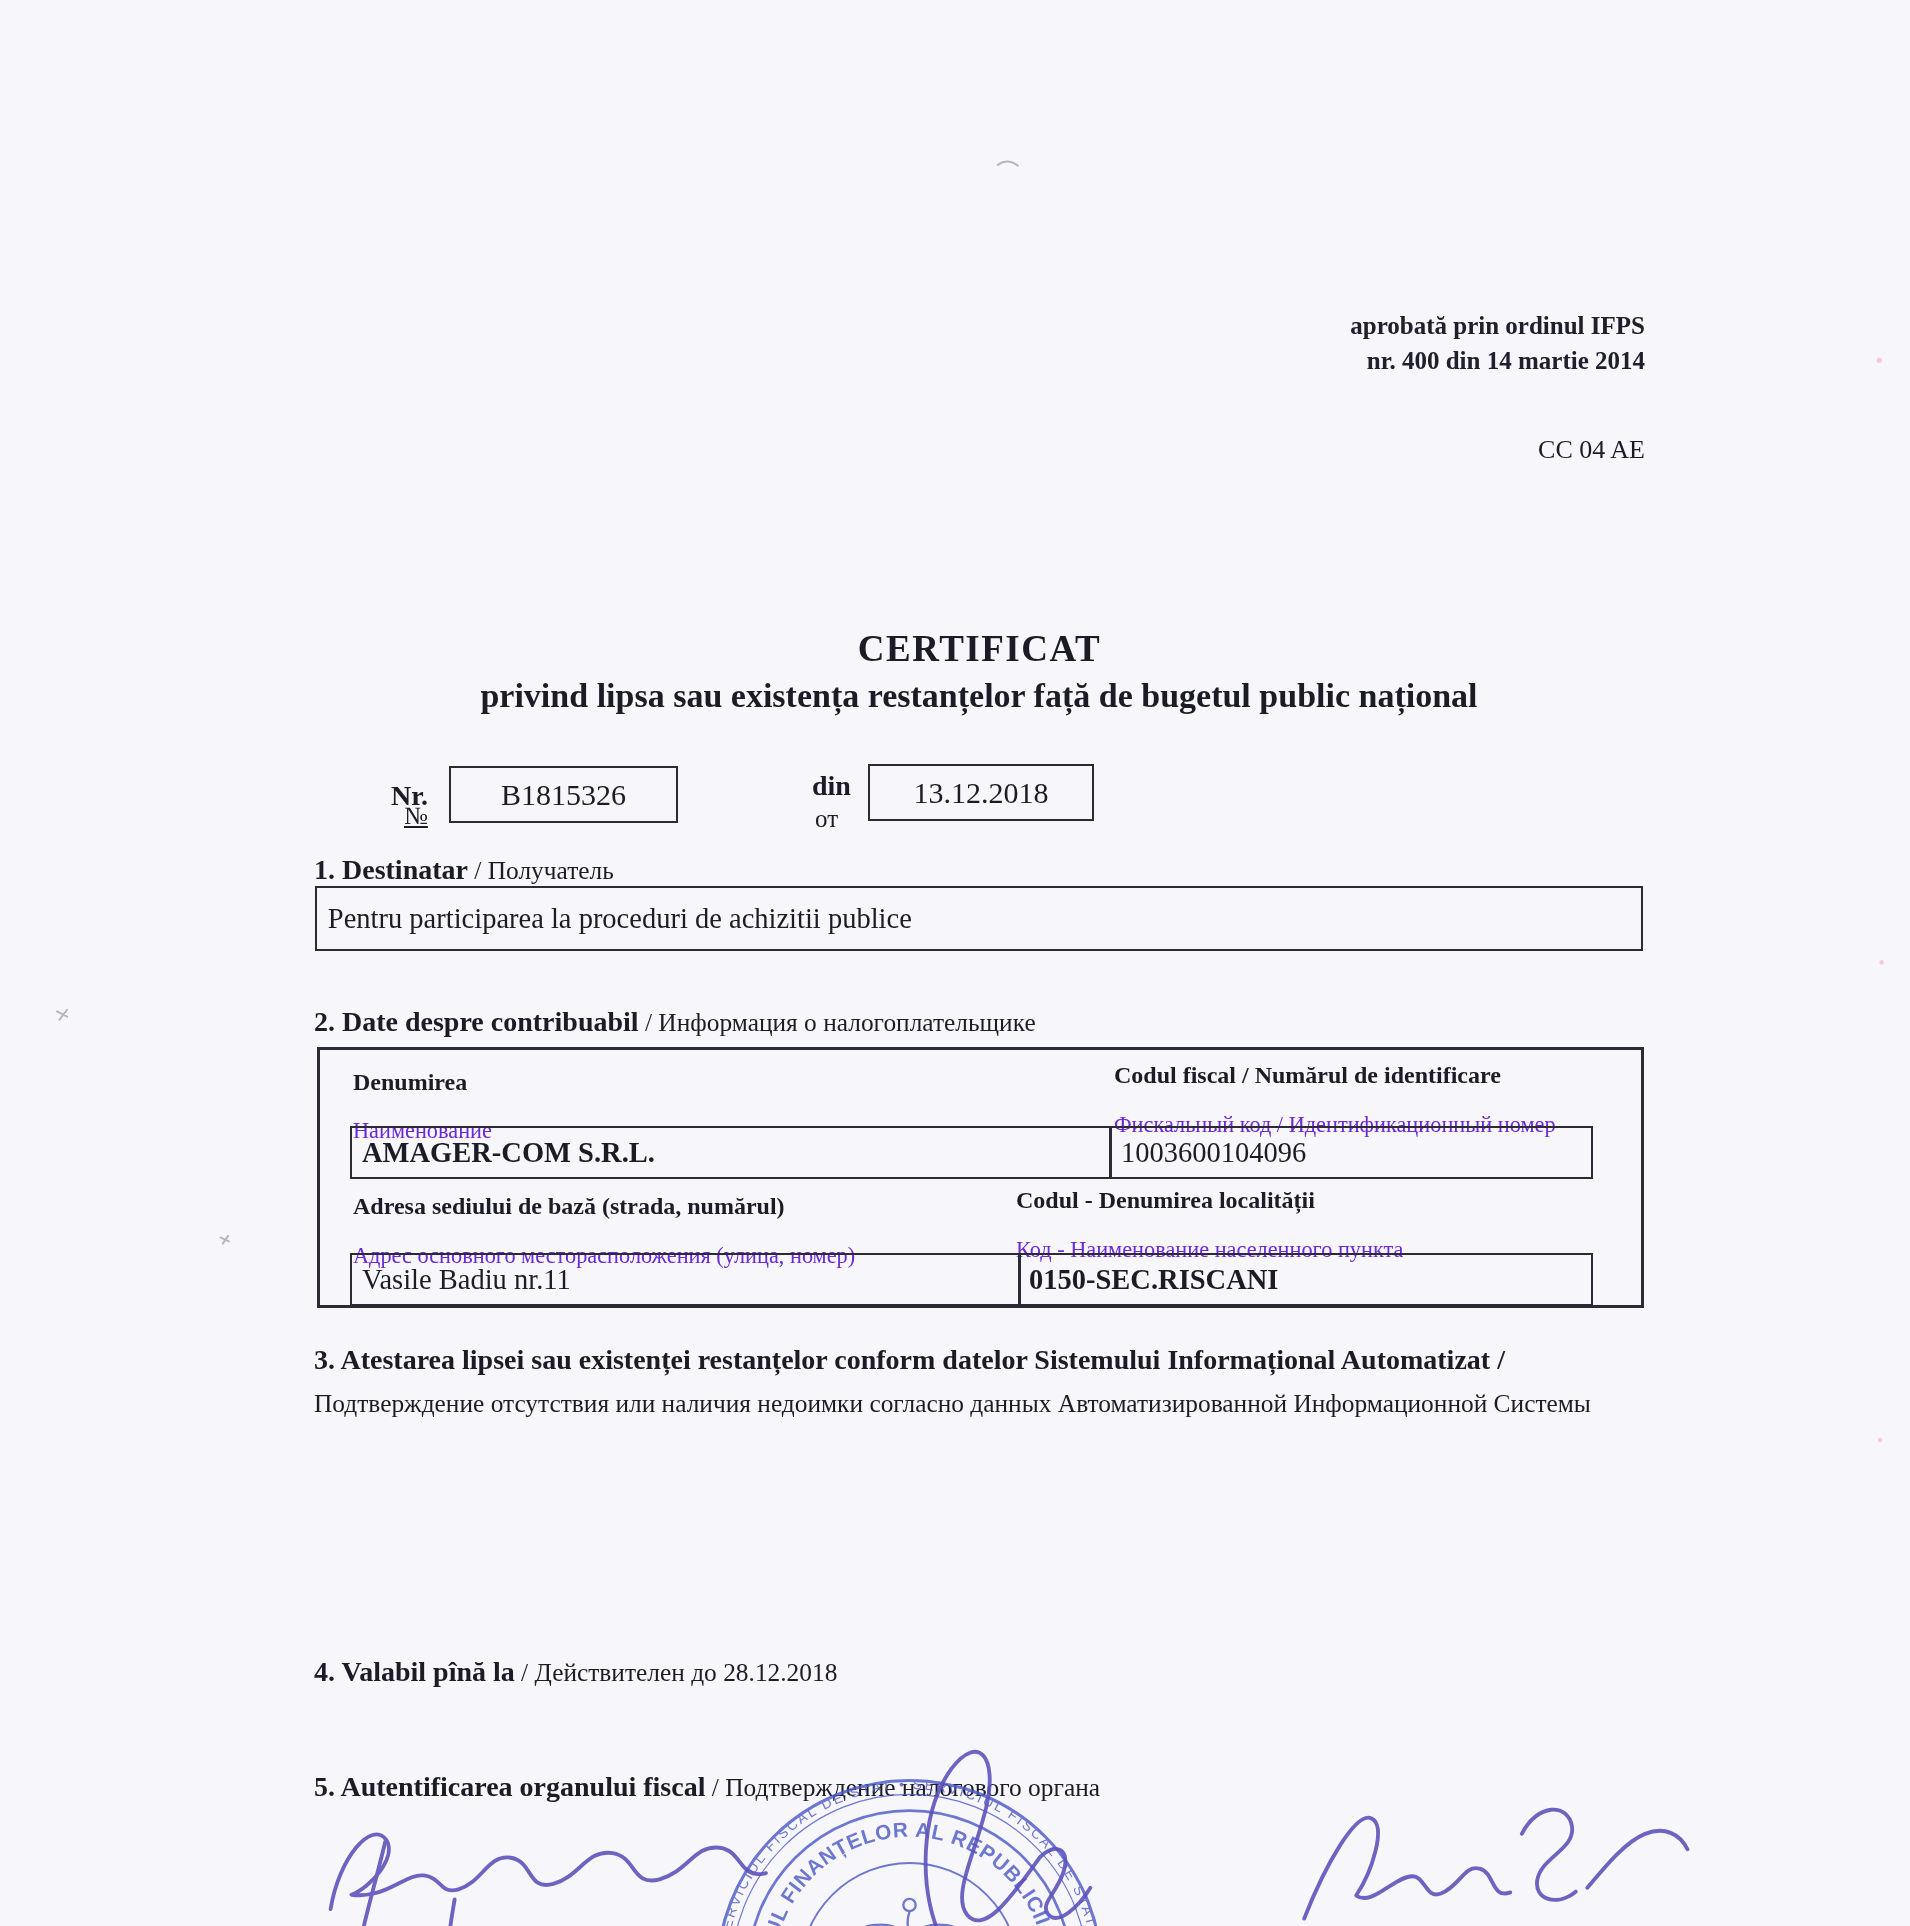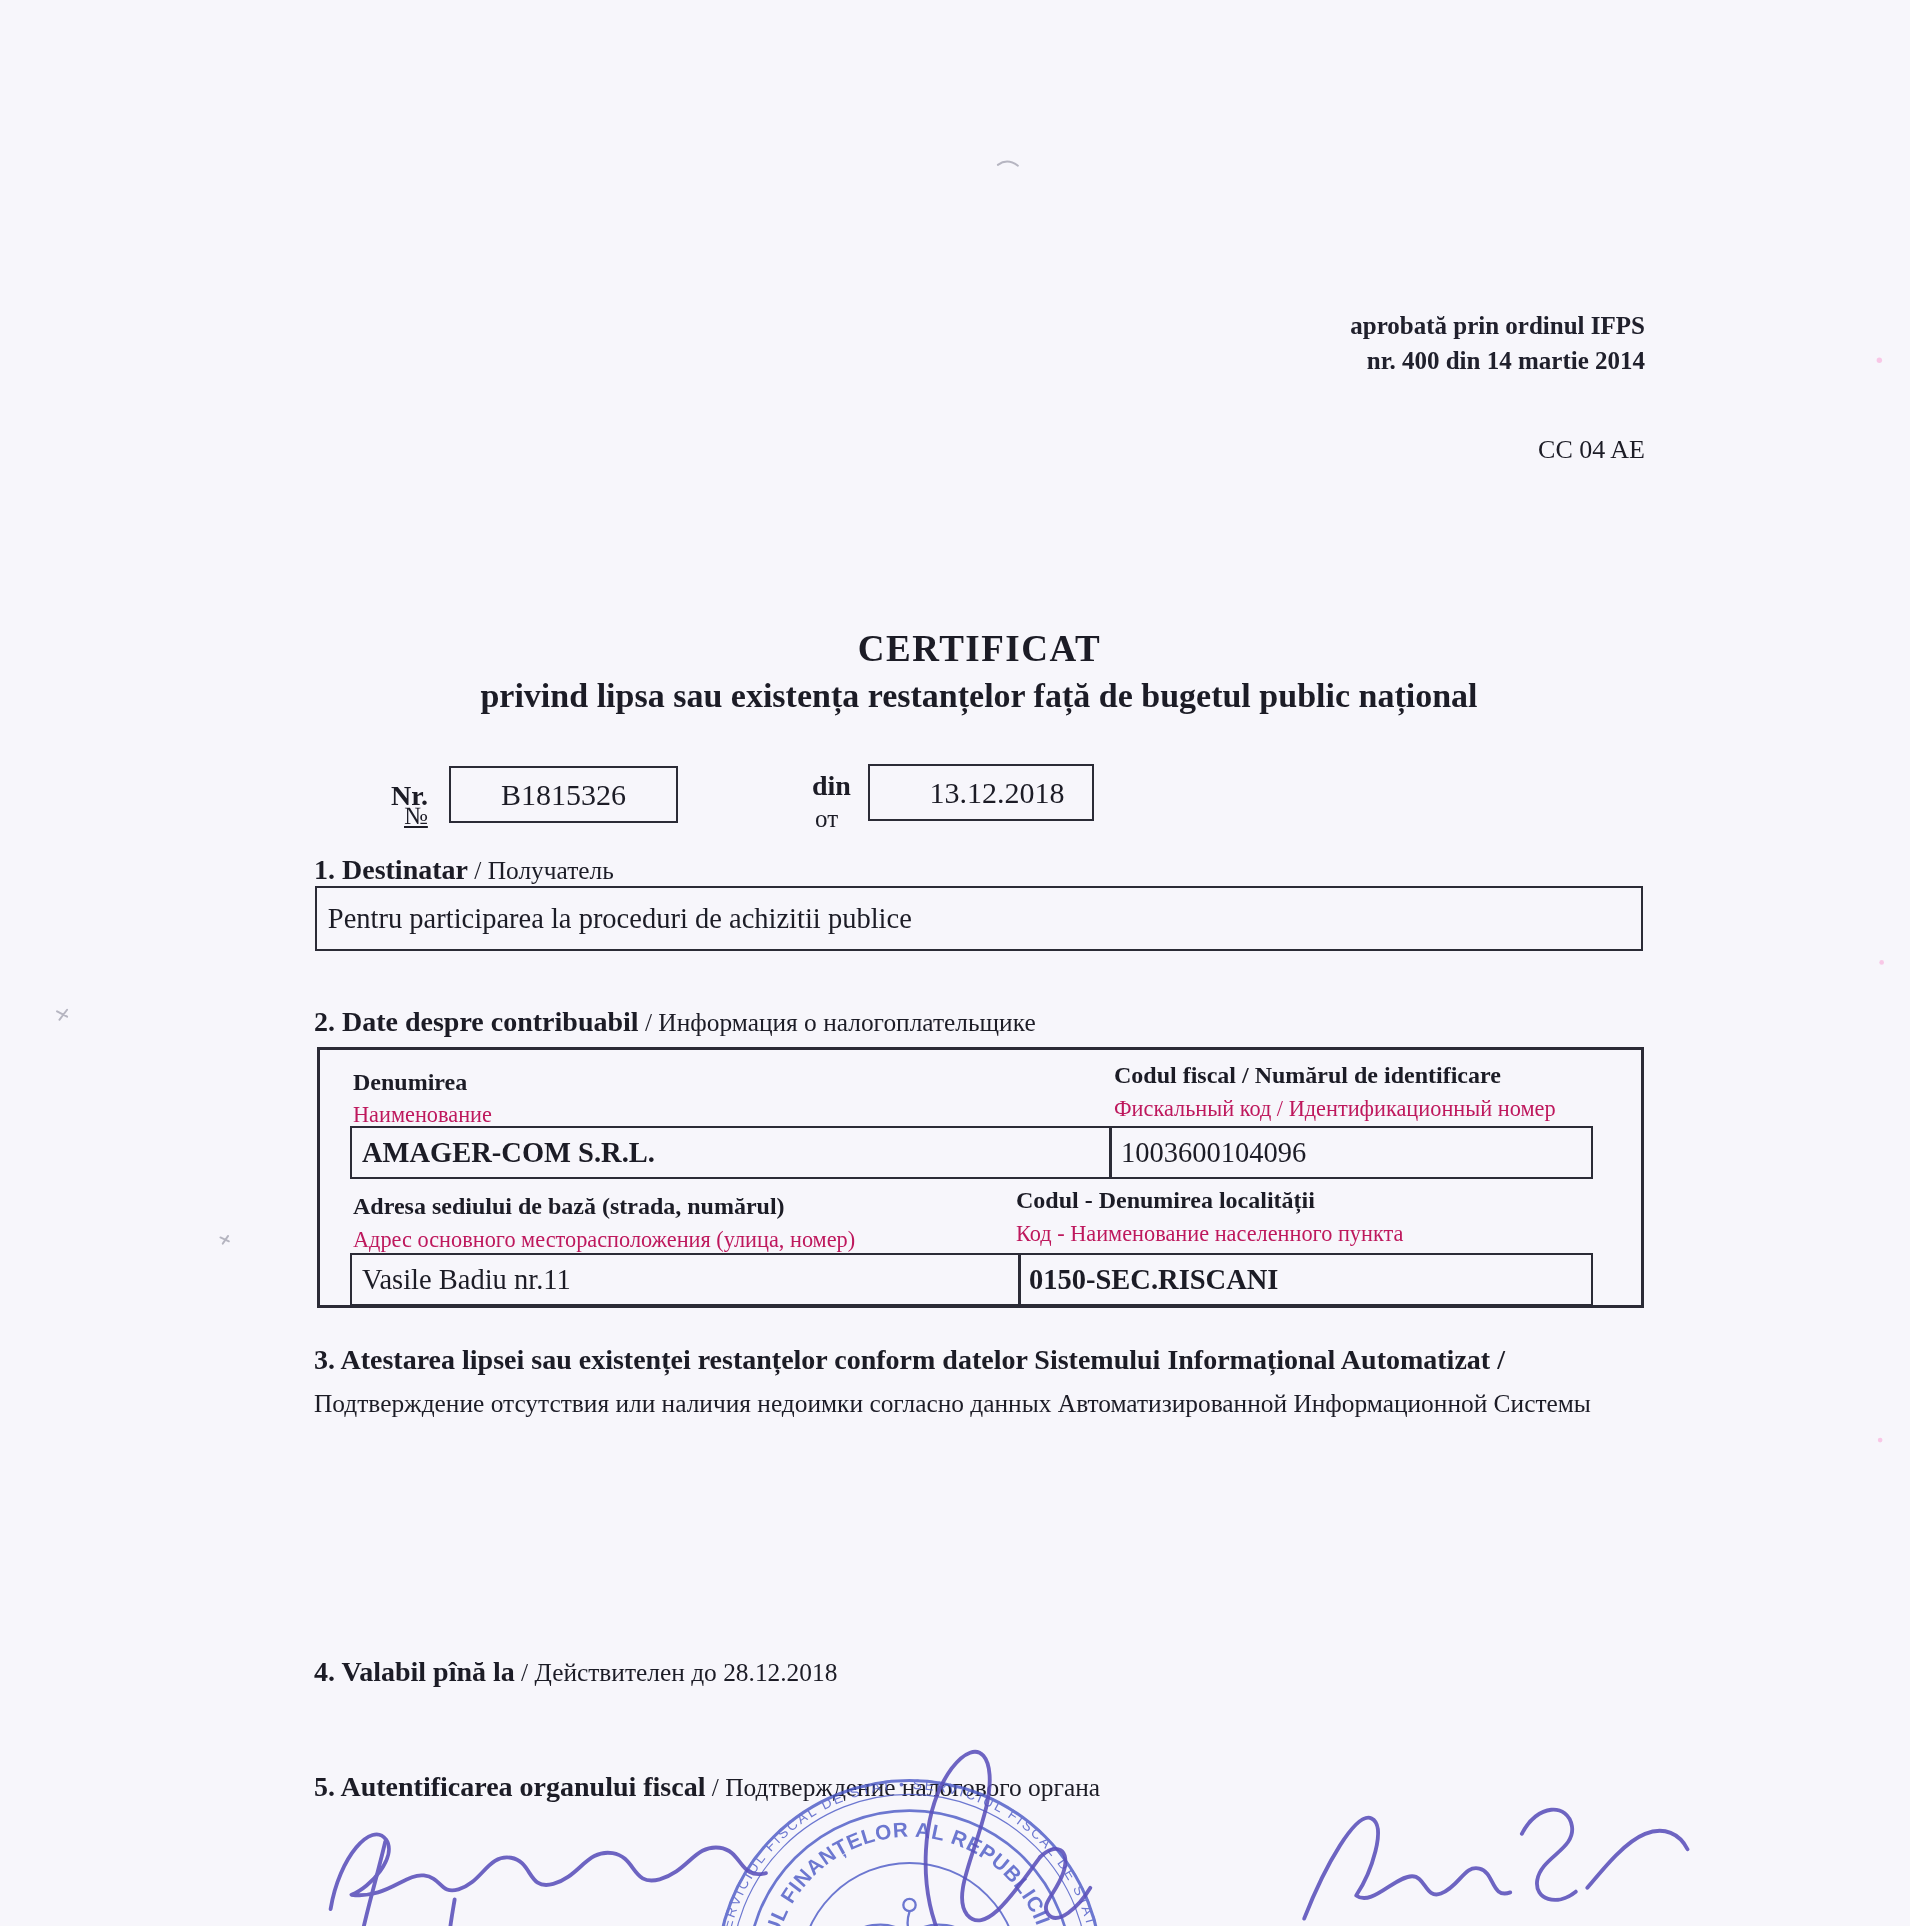--- a/index.html
+++ b/index.html
@@ -13,21 +13,21 @@
   .subtitle{top:677px;left:275px;width:1408px;text-align:center;font-weight:bold;font-size:34px;}
   .lbl-big{font-weight:bold;font-size:28px;}
   .lbl-ru{font-size:25px;}
   .numbox{border:2.7px solid #2b2b36;background:transparent;}
   .numbox .val{display:block;width:100%;text-align:center;font-size:30px;}
   .h-ro{font-weight:bold;font-size:28px;}
   .h-ru{font-size:25.4px;}
   .field-box{border:2.7px solid #2b2b36;}
   .fv{font-size:28.5px;}
   .sm-ro{font-weight:bold;font-size:24px;}
-  .sm-ru{font-size:22.3px;color:#be185d;}
+  .sm-ru{font-size:22.3px;color:#6d28d9;margin-top:16px;}
   .divider{position:absolute;top:0;bottom:0;width:2.7px;background:#2b2b36;}
   .stamp-fiscal{left:709px;top:1772px;}
   .fsk-stroke{stroke:#4a58c6;fill:none;}
   .fsk-fill{fill:#4a58c6;stroke:none;}
   .fs-sans{font-family:"Liberation Sans",sans-serif;}
   .sig-layer{left:0;top:0;pointer-events:none;}
 </style>
 </head>
 <body>
 
@@ -43,21 +43,21 @@
   <div class="abs subtitle">privind lipsa sau existența restanțelor față de bugetul public național</div>
 
   <div class="abs lbl-big" style="left:391px;top:769px;margin-top:11px;">Nr.</div>
   <div class="abs lbl-ru" style="left:404px;top:802px;text-decoration:underline;">№</div>
   <div class="abs numbox" style="left:449px;top:766px;width:225px;height:53px;">
     <span class="val" style="line-height:53px;">B1815326</span>
   </div>
   <div class="abs lbl-big" style="left:812px;top:770px;">din</div>
   <div class="abs lbl-ru" style="left:815px;top:805px;">от</div>
   <div class="abs numbox" style="left:868px;top:764px;width:222px;height:53px;">
-    <span class="val" style="line-height:53px;padding-left:16px;">13.12.2018</span>
+    <span class="val" style="line-height:53px;">13.12.2018</span>
   </div>
 
   <div class="abs" style="left:314px;top:854px;">
     <span class="h-ro">1. Destinatar</span><span class="h-ru"> / Получатель</span>
   </div>
   <div class="abs field-box" style="left:315px;top:886px;width:1324px;height:61px;">
     <div class="fv" style="padding-left:10.8px;line-height:61px;">Pentru participarea la proceduri de achizitii publice</div>
   </div>
 
   <div class="abs" style="left:314px;top:1006px;">

